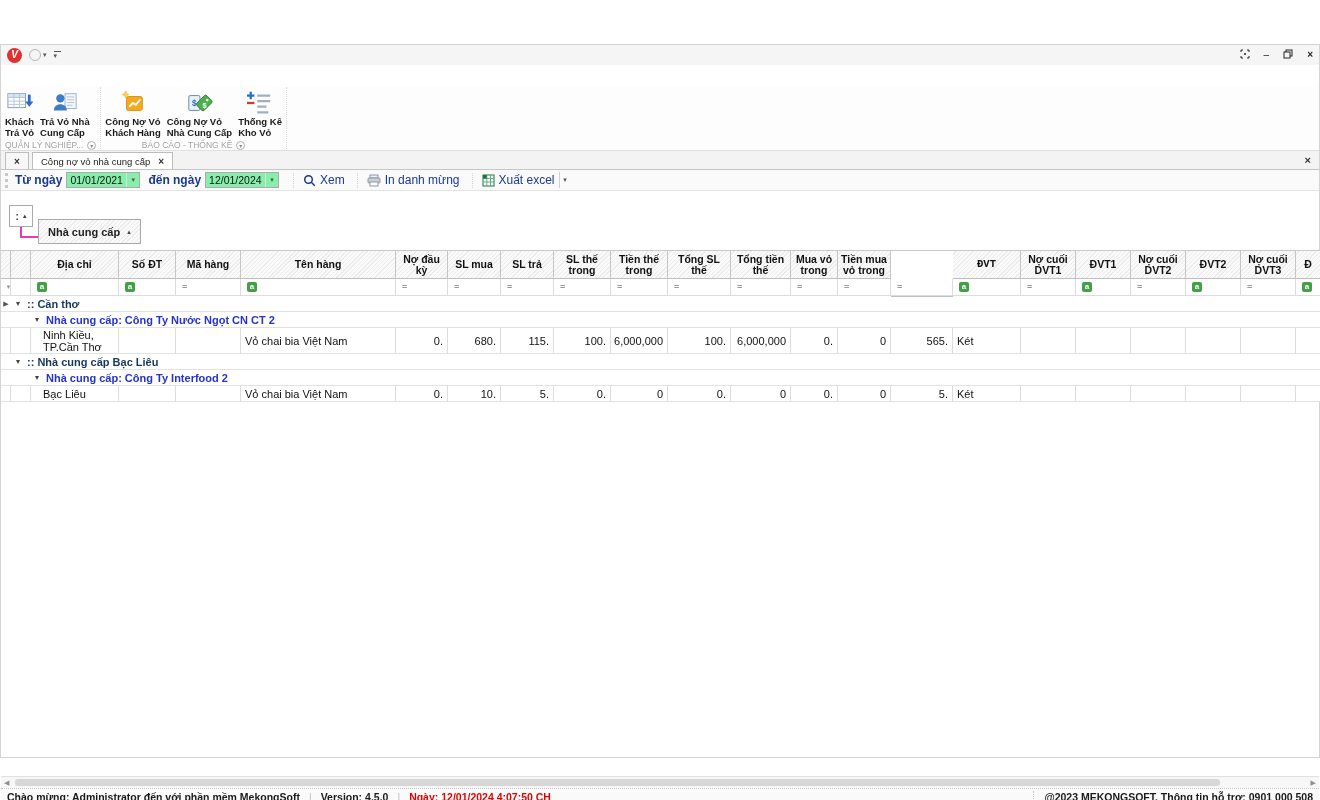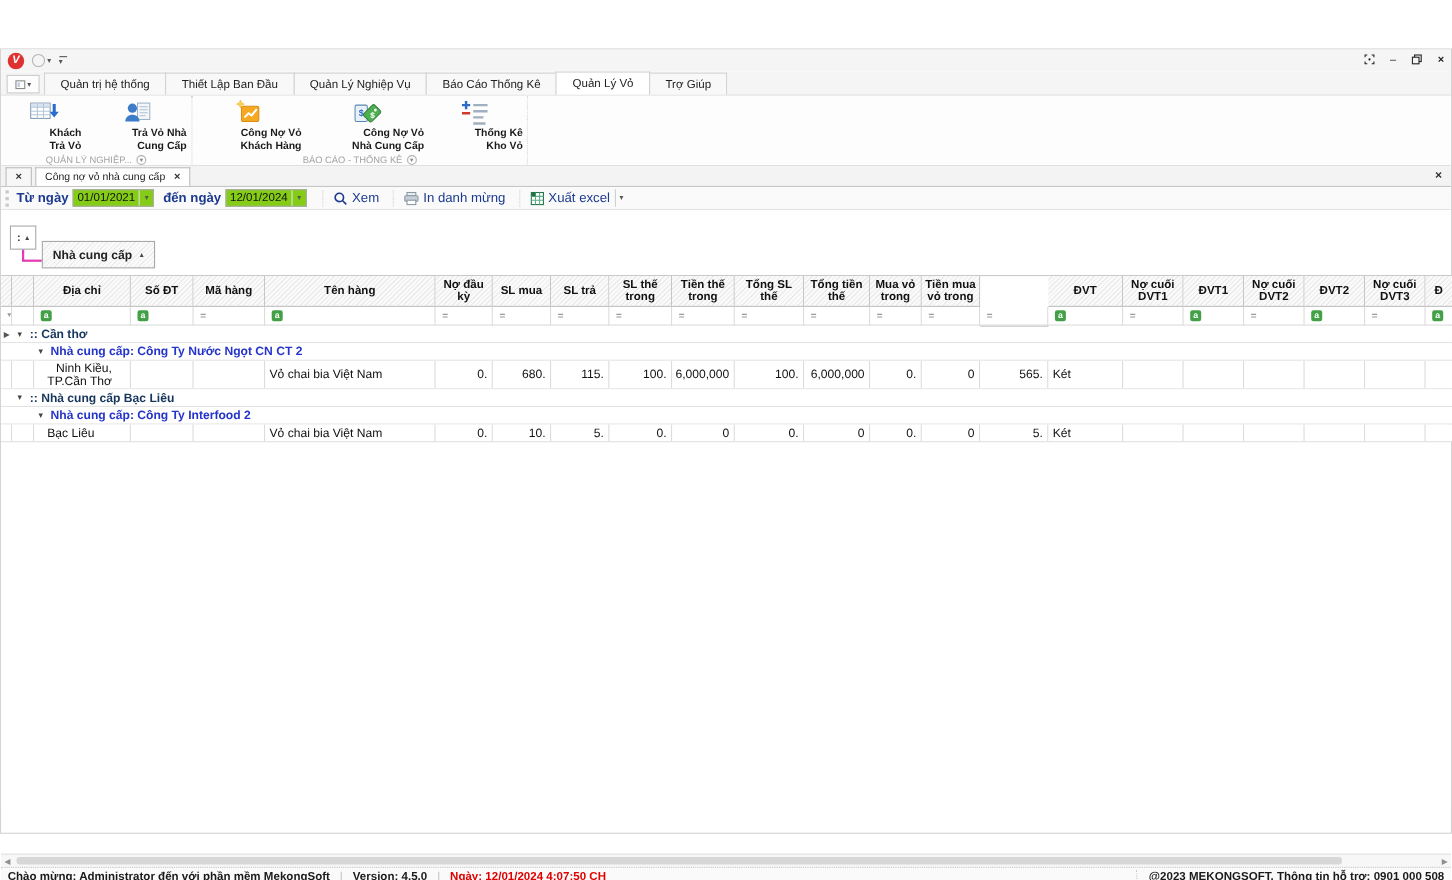--- a/index.html
+++ b/index.html
@@ -38,22 +38,22 @@
   .rtab.active { background:#fff; position:relative; z-index:2; height:21px; font-weight:normal; }
 
   
   .ribbon-body { position:absolute; left:0; top:42px; width:100%; height:64px;
     background:#fdfdfd; border-bottom:1px solid #e0e0e0; }
   .rgroup { float:left; height:64px; border-right:1px dotted #d8d8d8; padding:1px 1px 0 1px; }
   .rgroup-buttons { display:flex; height:51px; }
   .rbtn { padding:1px 3px; display:flex; flex-direction:column; align-items:center;
     justify-content:flex-start; cursor:default; }
   .ricon { height:28px; display:flex; align-items:center; justify-content:center; }
-  .rlabel { font-size:9.5px; font-weight:bold; color:#1a1a1a; text-align:right;
-    white-space:pre-line; line-height:10.5px; margin-top:1px;margin-left:40px; }
+  .rlabel { font-size:9.5px; font-weight:bold; color:#1a1a1a; text-align:left;
+    white-space:pre-line; line-height:10.5px; margin-top:1px; }
   .rgroup-footer { height:12px; display:flex; align-items:center; justify-content:center;
     font-size:8.5px; color:#a3a3a3; gap:4px; padding:0 3px; }
   .launcher { width:9px; height:9px; border:1px solid #b0b0b0; border-radius:50%;
     display:inline-flex; align-items:center; justify-content:center; font-size:6px; color:#888; }
   .ribbon-collapse { position:absolute; right:8px; top:96px; width:8px; height:8px; }
   .chev-up { display:block; width:6px; height:6px; border-top:2px solid #8a8a8a;
     border-right:2px solid #8a8a8a; transform:rotate(-45deg); }
 
   
   .docstrip { position:absolute; left:0; top:106px; width:100%; height:19px;
@@ -64,21 +64,21 @@
   .doctab { height:17px; margin-left:3px; padding:0 8px; border:1px solid #bdbdbd; border-bottom:none;
     background:#fff; display:flex; align-items:center; gap:8px; font-size:9.5px; color:#222; }
   .doctab .x { font-size:10px; font-weight:bold; color:#333; }
   .strip-close { position:absolute; right:8px; bottom:3px; font-size:11px; font-weight:bold; color:#333; }
 
   
   .toolbar { position:absolute; left:0; top:125px; width:100%; height:21px;
     background:#fafafa; border-bottom:1px solid #e3e3e3; display:flex; align-items:center; }
   .grip { width:4px; height:15px; border-left:3px dotted #c9c9c9; margin:0 6px 0 4px; }
   .tlabel { font-size:12px; font-weight:bold; color:#1b3a8f; margin-right:4px; }
-  .datebox { width:74px; height:16px; border:1px solid #ababab; background:#84cc16;
+  .datebox { width:74px; height:16px; border:1px solid #ababab; background:#86efac;
     display:flex; align-items:center; margin-right:8px; }
   .datebox .val { flex:1; font-size:10.5px; color:#111; padding-left:3px; }
   .datebox .dd { width:13px; height:100%; display:flex; align-items:center; justify-content:center;
     font-size:7px; color:#555; border-left:1px solid #e0e0e0; }
   .tsep { width:4px; height:15px; border-left:1px dotted #d2d2d2; margin:0 6px; }
   .tbtn { display:flex; align-items:center; gap:4px; font-size:12px; font-weight:normal;
     color:#1b3a8f; margin-right:6px; cursor:default; }
   .tbtn svg { display:block; }
   .excel-dd { width:12px; height:16px; border-left:1px solid #d0d0d0; display:flex;
     align-items:center; justify-content:center; font-size:7px; color:#555; }
@@ -174,32 +174,20 @@
       <span class="wc">
         <svg width="10" height="10" viewBox="0 0 10 10">
             <rect x="3" y="1" width="6" height="6" fill="none" stroke="#222"></rect>
             <rect x="1" y="3" width="6" height="6" fill="#f5f5f5" stroke="#222"></rect>
           </svg>
       </span>
       <span class="wc" style="font-weight:bold;">×</span>
     </div>
   </div>
 
-  <div class="ribbon-tabs">
-    <div class="file-btn">
-      <span class="file-glyph"></span>
-      <span class="caret">▾</span>
-    </div>
-    <div class="rtab">Quản trị hệ thống</div>
-    <div class="rtab">Thiết Lập Ban Đầu</div>
-    <div class="rtab">Quản Lý Nghiệp Vụ</div>
-    <div class="rtab">Báo Cáo Thống Kê</div>
-    <div class="rtab active">Quản Lý Vỏ</div>
-    <div class="rtab">Trợ Giúp</div>
-  </div>
 
   <div class="ribbon-body">
     <div class="rgroup">
       <div class="rgroup-buttons">
         <div class="rbtn">
           <span class="ricon">
             <svg width="28" height="26" viewBox="0 0 30 28">
               <rect x="2" y="4" width="19" height="15" fill="#fff" stroke="#7f98b2"></rect>
               <rect x="2.5" y="4.5" width="18" height="3.5" fill="#d7e3f2"></rect>
               <path d="M8.5 4v15 M14.5 4v15 M2 8h19 M2 12h19 M2 15.5h19" stroke="#b4c5d8" fill="none"></path>
@@ -355,21 +343,21 @@
           <div class="gcell hcell hatch" style="width: 52px;">Nợ đầu kỳ</div>
           <div class="gcell hcell hatch" style="width: 53px;">SL mua</div>
           <div class="gcell hcell hatch" style="width: 53px;">SL trả</div>
           <div class="gcell hcell hatch" style="width: 57px;">SL thế trong</div>
           <div class="gcell hcell hatch" style="width: 57px;">Tiền thế trong</div>
           <div class="gcell hcell hatch" style="width: 63px;">Tổng SL thế</div>
           <div class="gcell hcell hatch" style="width: 60px;">Tổng tiền thế</div>
           <div class="gcell hcell hatch" style="width: 47px;">Mua vỏ trong</div>
           <div class="gcell hcell hatch" style="width: 53px;">Tiền mua vỏ trong</div>
           <div class="gcell hcell hatch" style="width: 62px; margin-top: 45px;">Nợ cuối kỳ</div>
-          <div class="gcell hcell hatch" style="width: 68px;">ĐVT</div>
+          <div class="gcell hcell hatch" style="width: 68px; font-family: Liberation Mono, monospace;">ĐVT</div>
           <div class="gcell hcell hatch" style="width: 55px;">Nợ cuối DVT1</div>
           <div class="gcell hcell hatch" style="width: 55px;">ĐVT1</div>
           <div class="gcell hcell hatch" style="width: 55px;">Nợ cuối DVT2</div>
           <div class="gcell hcell hatch" style="width: 55px;">ĐVT2</div>
           <div class="gcell hcell hatch" style="width: 55px;">Nợ cuối DVT3</div>
           <div class="gcell hcell hatch" style="width: 25px;">Đ</div>
         </div>
       <div class="grow filter-row">
           <div class="gcell ind">
             <div class="funnel">▼</div>
@@ -452,21 +440,21 @@
           <div class="grow group l2">
             <div class="gcell ind" style="border-right: none;"></div>
             <div class="gtext">
               <div class="garrow">▾</div>
               <div class="glabel">Nhà cung cấp: Công Ty Nước Ngọt CN CT 2</div>
             </div>
           </div>
           <div class="grow data" style="height: 26px;">
             <div class="gcell ind"></div>
             <div class="gcell dcell txt" style="width: 20px;"></div>
-            <div class="gcell dcell txt indent" style="width: 88px; text-align: right;">Ninh Kiều,
+            <div class="gcell dcell txt indent" style="width: 88px;">Ninh Kiều,
 TP.Cần Thơ</div>
             <div class="gcell dcell txt" style="width: 57px;"></div>
             <div class="gcell dcell txt" style="width: 65px;"></div>
             <div class="gcell dcell txt" style="width: 155px;">Vỏ chai bia Việt Nam</div>
             <div class="gcell dcell num" style="width: 52px;">0.</div>
             <div class="gcell dcell num" style="width: 53px;">680.</div>
             <div class="gcell dcell num" style="width: 53px;">115.</div>
             <div class="gcell dcell num" style="width: 57px;">100.</div>
             <div class="gcell dcell num" style="width: 57px;">6,000,000</div>
             <div class="gcell dcell num" style="width: 63px;">100.</div>

